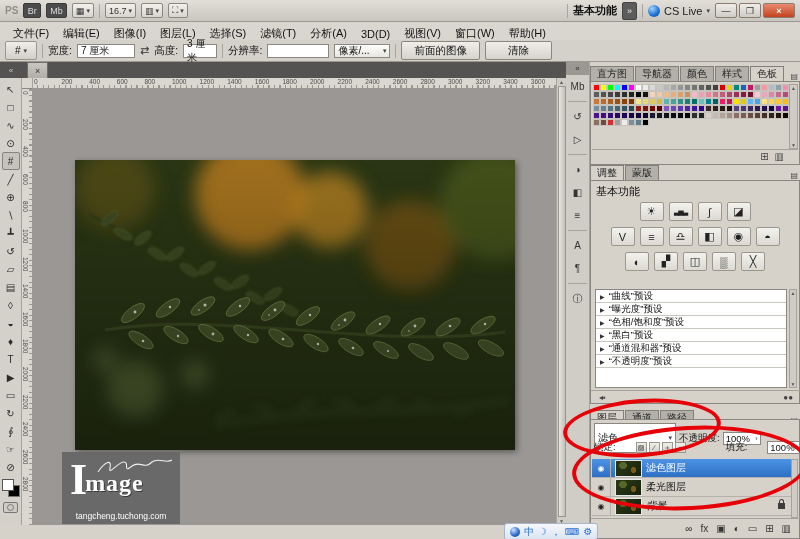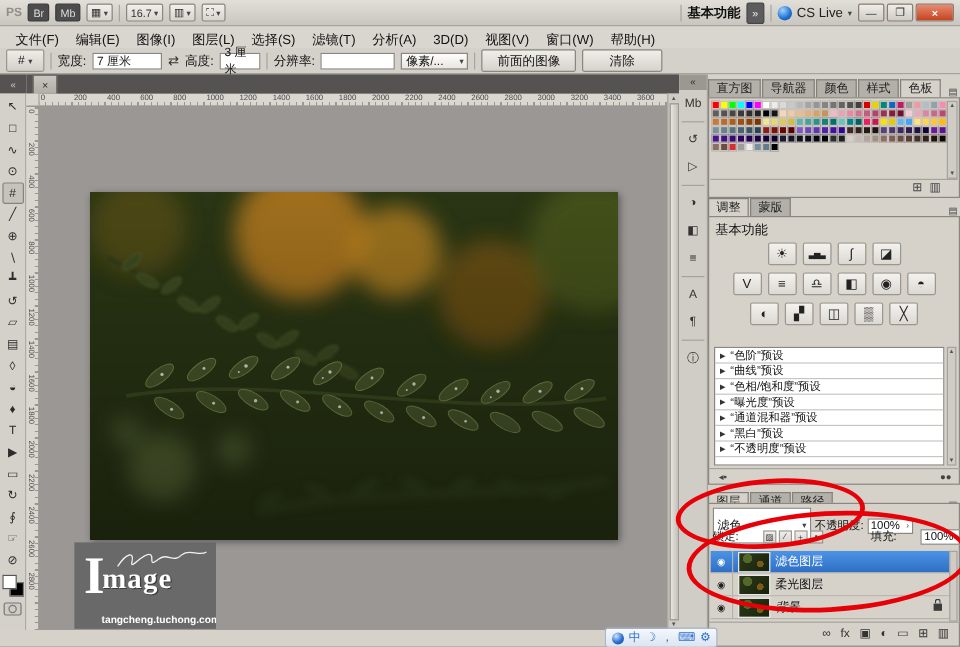--- a/index.html
+++ b/index.html
@@ -84,21 +84,21 @@
     font-size:5px;color:#555;padding:1px 0;}
   .scroll-thumb{flex:1;width:6px;margin:1px 0;background:linear-gradient(90deg,#e8e5df,#c2bfb9);border:1px solid #9a978f;}
   
   .watermark{position:absolute;left:30px;top:364px;width:118px;height:72px;background:rgba(103,103,103,.96);
     color:#fff;overflow:hidden;}
   .wm-flourish{position:absolute;left:34px;top:4px;}
   .wm-brand{position:absolute;left:8px;top:10px;display:flex;align-items:flex-end;}
   .wm-i{font-family:"Liberation Serif","DejaVu Serif",serif;font-size:44px;font-weight:bold;line-height:.8;}
   .wm-rest{font-family:"Liberation Serif","DejaVu Serif",serif;font-size:24px;font-weight:bold;margin-left:-2px;
     letter-spacing:1px;text-shadow:1px 1px 0 #3a3a3a;}
-  .wm-url{position:absolute;left:0;bottom:3px;width:100%;text-align:center;font-size:8.5px;font-weight:bold;margin-left:13px;}
+  .wm-url{position:absolute;left:0;bottom:3px;width:100%;text-align:center;font-size:8.5px;font-weight:normal;}
   
   .statusbar{position:absolute;left:0;top:525px;width:566px;height:14px;box-sizing:border-box;background:#d4d1cb;
     border-top:1px solid #a6a39d;display:flex;align-items:center;font-size:9px;gap:2px;padding:0 2px;}
   .sb-box{height:11px;box-sizing:border-box;border:1px solid #9a978f;background:#dfdcd6;
     display:flex;align-items:center;padding:0 3px;white-space:nowrap;}
   .sb-zoom{width:48px;}
   .sb-status{width:148px;}
   .sb-arrow{width:12px;justify-content:center;font-size:6px;}
   .hscroll{flex:1;height:11px;border:1px solid #a6a39d;background:#cfccc6;}
   .ime{position:absolute;left:504px;top:523px;height:15px;z-index:30;display:flex;align-items:center;gap:4px;
@@ -729,41 +729,37 @@
                 <span>▒</span>
               </span>
               <span class="adj-icon">
                 <span>╳</span>
               </span>
             </div>
           </div>
         <div class="preset-list" id="presets">
             <div class="preset-row">
               <span class="preset-arrow">▶</span>
-              <span>“色阶”预设</span>
+              <span>“曲线”预设</span>
             </div>
             <div class="preset-row">
               <span class="preset-arrow">▶</span>
-              <span>“曲线”预设</span>
+              <span>“曝光度”预设</span>
             </div>
             <div class="preset-row">
               <span class="preset-arrow">▶</span>
               <span>“色相/饱和度”预设</span>
             </div>
             <div class="preset-row">
               <span class="preset-arrow">▶</span>
-              <span>“曝光度”预设</span>
+              <span>“黑白”预设</span>
             </div>
             <div class="preset-row">
               <span class="preset-arrow">▶</span>
               <span>“通道混和器”预设</span>
-            </div>
-            <div class="preset-row">
-              <span class="preset-arrow">▶</span>
-              <span>“黑白”预设</span>
             </div>
             <div class="preset-row">
               <span class="preset-arrow">▶</span>
               <span>“不透明度”预设</span>
             </div>
           </div>
         <div class="preset-scroll">
             <span>▲</span>
             <span>▼</span>
           </div>

